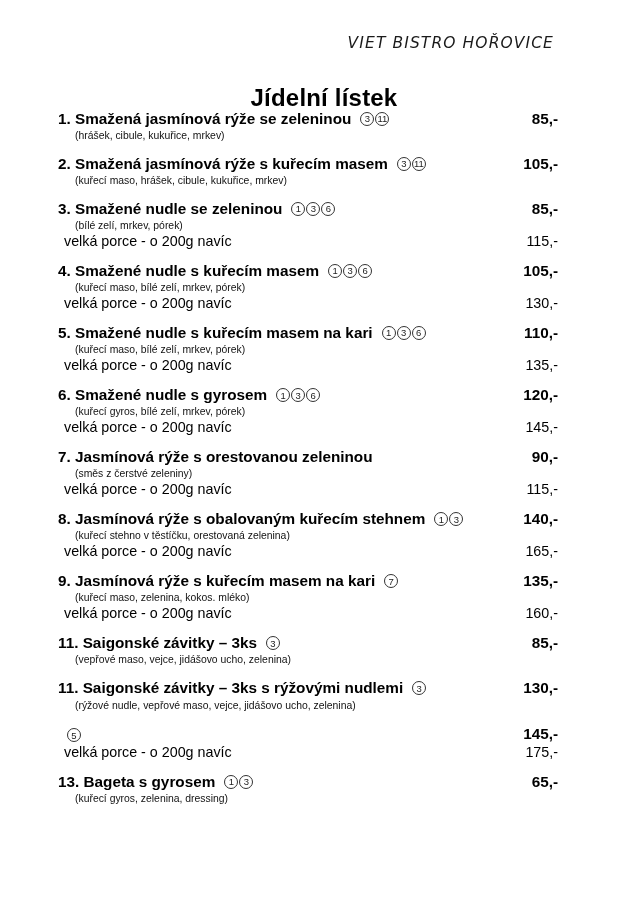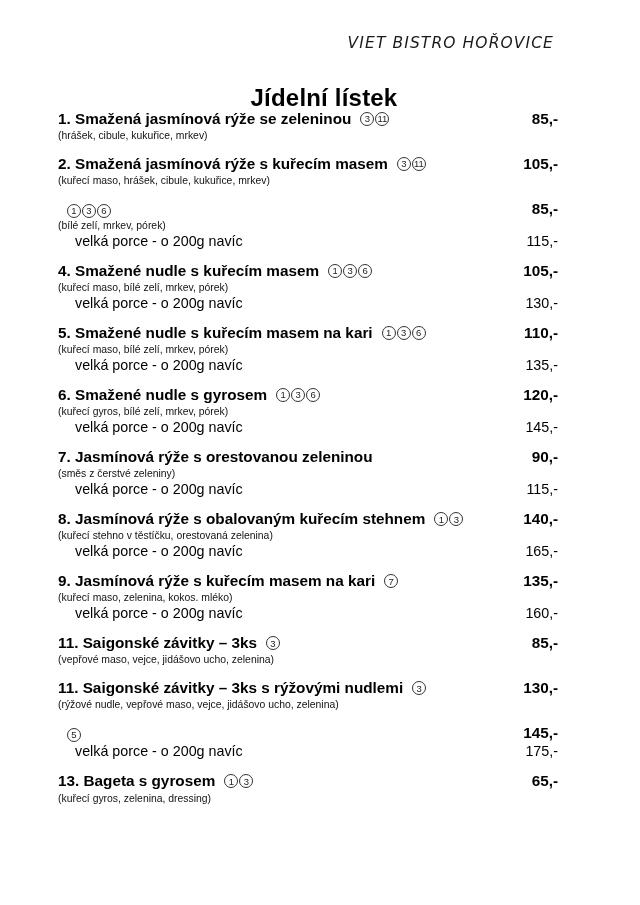--- a/index.html
+++ b/index.html
@@ -110,38 +110,39 @@
     font-weight: bold;
     text-align: right;
     flex: 0 0 auto;
     white-space: nowrap;
     padding-left: 14px;
   }
 
   .item-desc {
     font-size: 10.4px;
     font-weight: normal;
+    margin-left: 17px;
     margin-top: 1px;
     line-height: 1.25;
     color: #111;
     white-space: nowrap;
   }
 
   .item-extra {
     display: flex;
     align-items: baseline;
     justify-content: space-between;
     width: 100%;
     margin-top: 1px;
   }
 
   .extra-label {
     font-size: 14.3px;
     font-weight: normal;
-    margin-left: 17px;
+    margin-left: 6px;
     white-space: nowrap;
   }
 
   .extra-price {
     font-size: 14.3px;
     font-weight: normal;
     text-align: right;
     white-space: nowrap;
     padding-left: 14px;
   }
@@ -178,20 +179,21 @@
               <span class="allergen">11</span>
             </span>
           </div>
           <span class="item-price">105,-</span>
         </div>
         <div class="item-desc">(kuřecí maso, hrášek, cibule, kukuřice, mrkev)</div>
       </div>
       <div class="menu-item">
         <div class="item-head">
           <div class="item-name-wrap">
+            <span class="item-name">3. Smažené nudle se zeleninou</span>
             <span class="allergens">
               <span class="allergen">1</span>
               <span class="allergen">3</span>
               <span class="allergen">6</span>
             </span>
           </div>
           <span class="item-price">85,-</span>
         </div>
         <div class="item-desc">(bílé zelí, mrkev, pórek)</div>
         <div class="item-extra">

